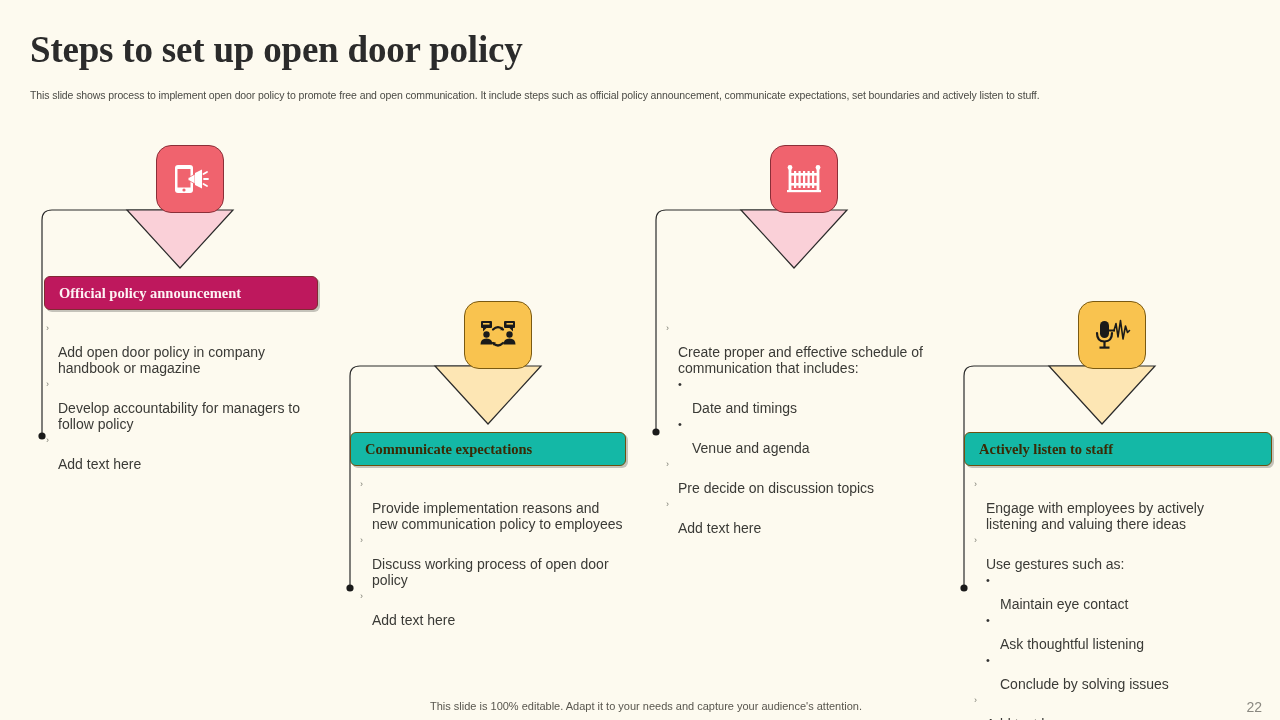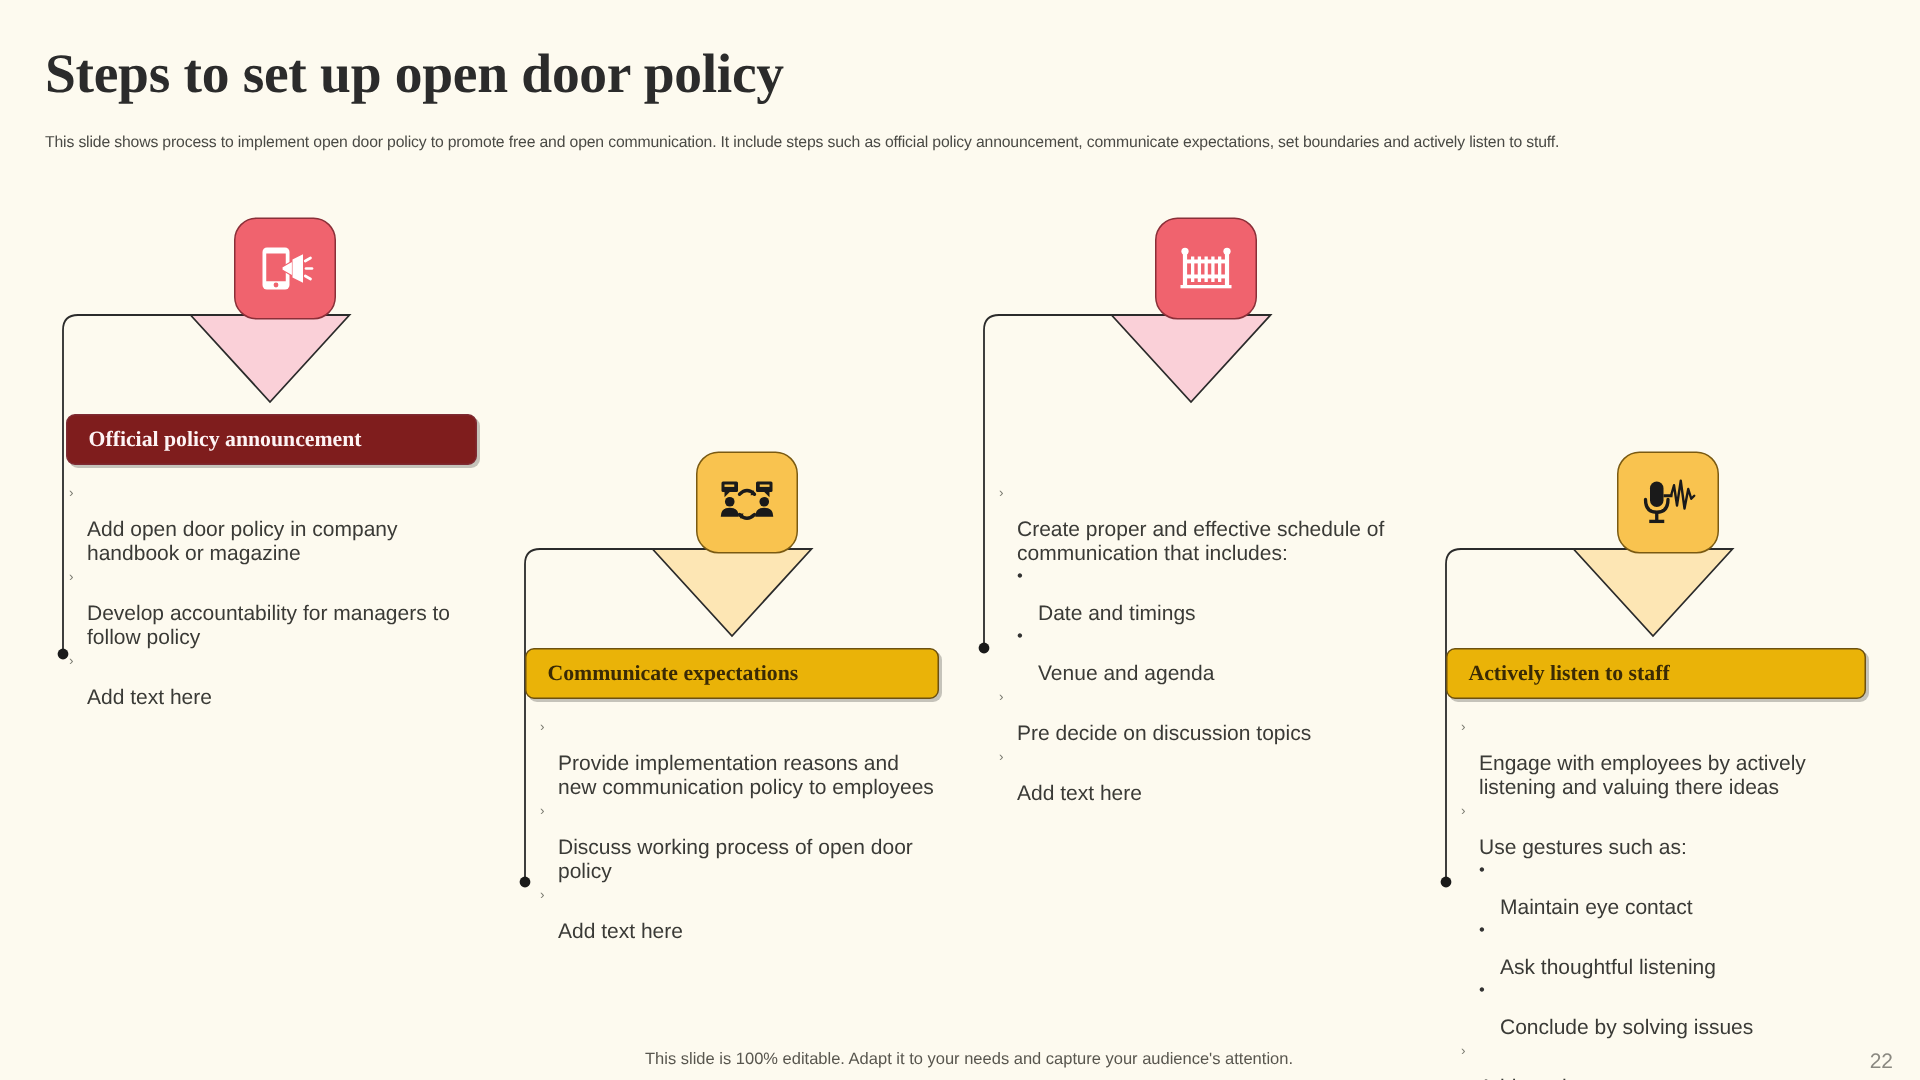--- a/index.html
+++ b/index.html
@@ -80,25 +80,25 @@
     position: absolute;
     height: 34px;
     border-radius: 6px;
     box-sizing: border-box;
     display: flex;
     align-items: center;
     z-index: 3;
     box-shadow: 2px 2px 0 rgba(0,0,0,0.22);
   }
   .title-bar.red {
-    background: #7f1d1d;
+    background: #be185d;
     border: 1px solid #7e2b33;
   }
   .title-bar.yellow {
-    background: #eab308;
+    background: #14b8a6;
     border: 1px solid #6d5110;
   }
   .title-bar .label {
     font-family: "Liberation Serif", serif;
     font-weight: bold;
     font-size: 14.5px;
     padding-left: 14px;
     white-space: nowrap;
   }
   .title-bar.red .label { color: #fdf3f4; }
@@ -326,21 +326,21 @@
       <svg width="42" height="42" viewBox="0 0 42 42">
         <rect x="9" y="7" width="9" height="17" rx="4.5" fill="#1a1a1a"></rect>
         <path d="M 6 19 Q 6 27.5 13.5 27.5 Q 21 27.5 21 19" fill="none" stroke="#1a1a1a" stroke-width="2.2" stroke-linecap="round"></path>
         <rect x="12.4" y="27" width="2.2" height="6" fill="#1a1a1a"></rect>
         <rect x="8.5" y="32.5" width="10" height="2.2" fill="#1a1a1a"></rect>
         <rect x="18" y="15.5" width="6" height="2" fill="#1a1a1a"></rect>
         <path d="M 23 16.5 L 25 9.5 L 27 23 L 29.5 6.5 L 32 25 L 34.5 12 L 36.5 18.5 L 38.5 16.5" fill="none" stroke="#1a1a1a" stroke-width="1.6" stroke-linejoin="round" stroke-linecap="round"></path>
       </svg>
     </div>
 
-    <div class="title-bar yellow" style="left:12px; top:136px; width:280px;">
+    <div class="title-bar yellow" style="left:12px; top:136px; width:308px;">
       <span class="label">Actively listen to staff</span>
     </div>
 
     <div class="bullets" style="left:20px; top:180px; width:268px;">
       <div class="bullet-row">
         <span class="bullet-mark">›</span>
         <span class="bullet-text">Engage with employees by actively listening and valuing there ideas</span>
       </div>
       <div class="bullet-row">
         <span class="bullet-mark">›</span>

